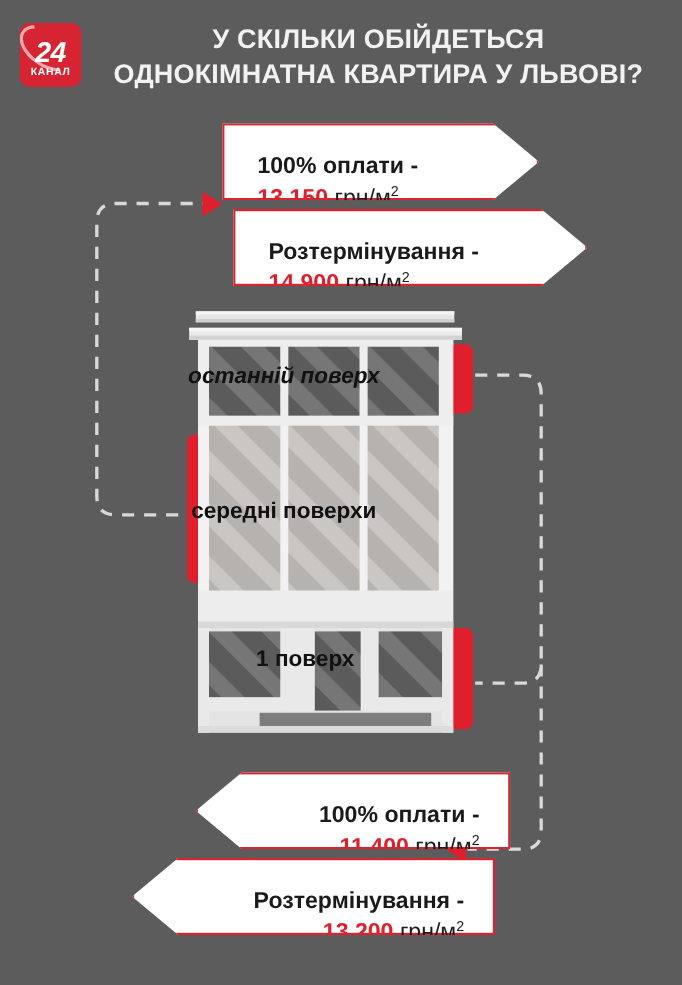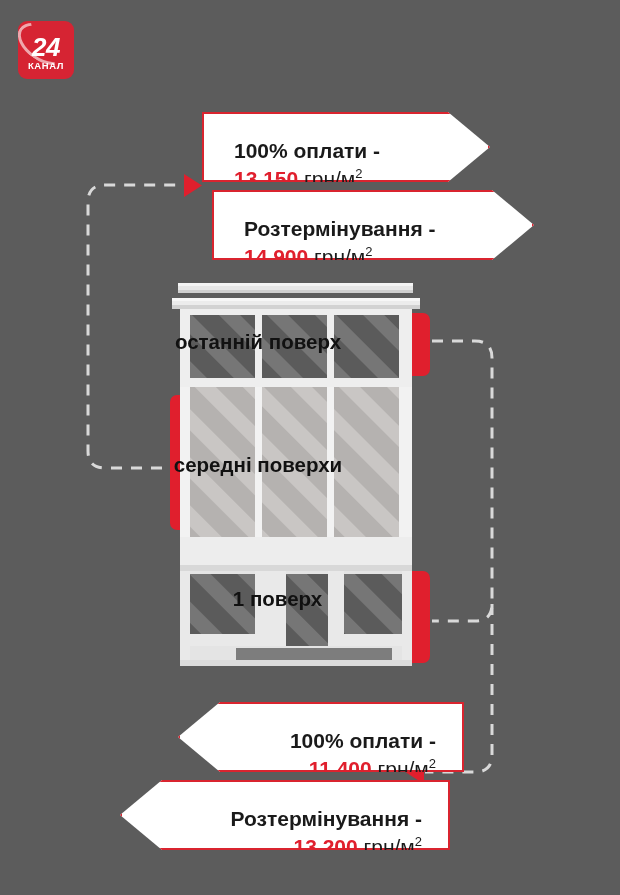--- a/index.html
+++ b/index.html
@@ -115,35 +115,39 @@
   .bfloor-label {
     position: absolute;
     width: 100%;
     text-align: center;
     color: #111111;
     font-weight: bold;
     font-size: 20.5px;
     line-height: 1;
     white-space: nowrap;
   }
-  #lbl-top { left: 0; top: 332px; }
+  #lbl-top { left: 0; top: 332px; font-style: italic; }
   #lbl-mid { left: 0; top: 455px; }
   #lbl-gnd { left: 0; top: 589px; padding-left: 39px; }
 </style>
 </head>
 <body>
 
 <div id="stage">
 
   <div class="logo">
     <div class="swoosh"></div>
     <div class="num">24</div>
     <div class="kanal">КАНАЛ</div>
   </div>
 
+  <div class="title">
+    <span>У СКІЛЬКИ ОБІЙДЕТЬСЯ</span>
+    <span class="l2">ОДНОКІМНАТНА КВАРТИРА У ЛЬВОВІ?</span>
+  </div>
 
   <svg id="wires" viewBox="0 0 620 895">
 
     <path d="M 182 468 L 105 468 Q 88 468 88 451 L 88 202 Q 88 185 105 185 L 186 185" fill="none" stroke="#d9d9d9" stroke-width="3" stroke-dasharray="11 9" stroke-linecap="butt"></path>
     <polygon points="184,174 184,197 202,185.5" fill="#e01f2d"></polygon>
 
     <path d="M 432 341 L 475 341 Q 492 341 492 358 L 492 604 Q 492 621 475 621 L 432 621" fill="none" stroke="#d9d9d9" stroke-width="3" stroke-dasharray="11 9" stroke-linecap="butt"></path>
 
     <path d="M 492 604 L 492 755 Q 492 772 475 772 L 425 772" fill="none" stroke="#d9d9d9" stroke-width="3" stroke-dasharray="11 9" stroke-linecap="butt"></path>
     <polygon points="424,761 424,784 406,772.5" fill="#e01f2d"></polygon>

